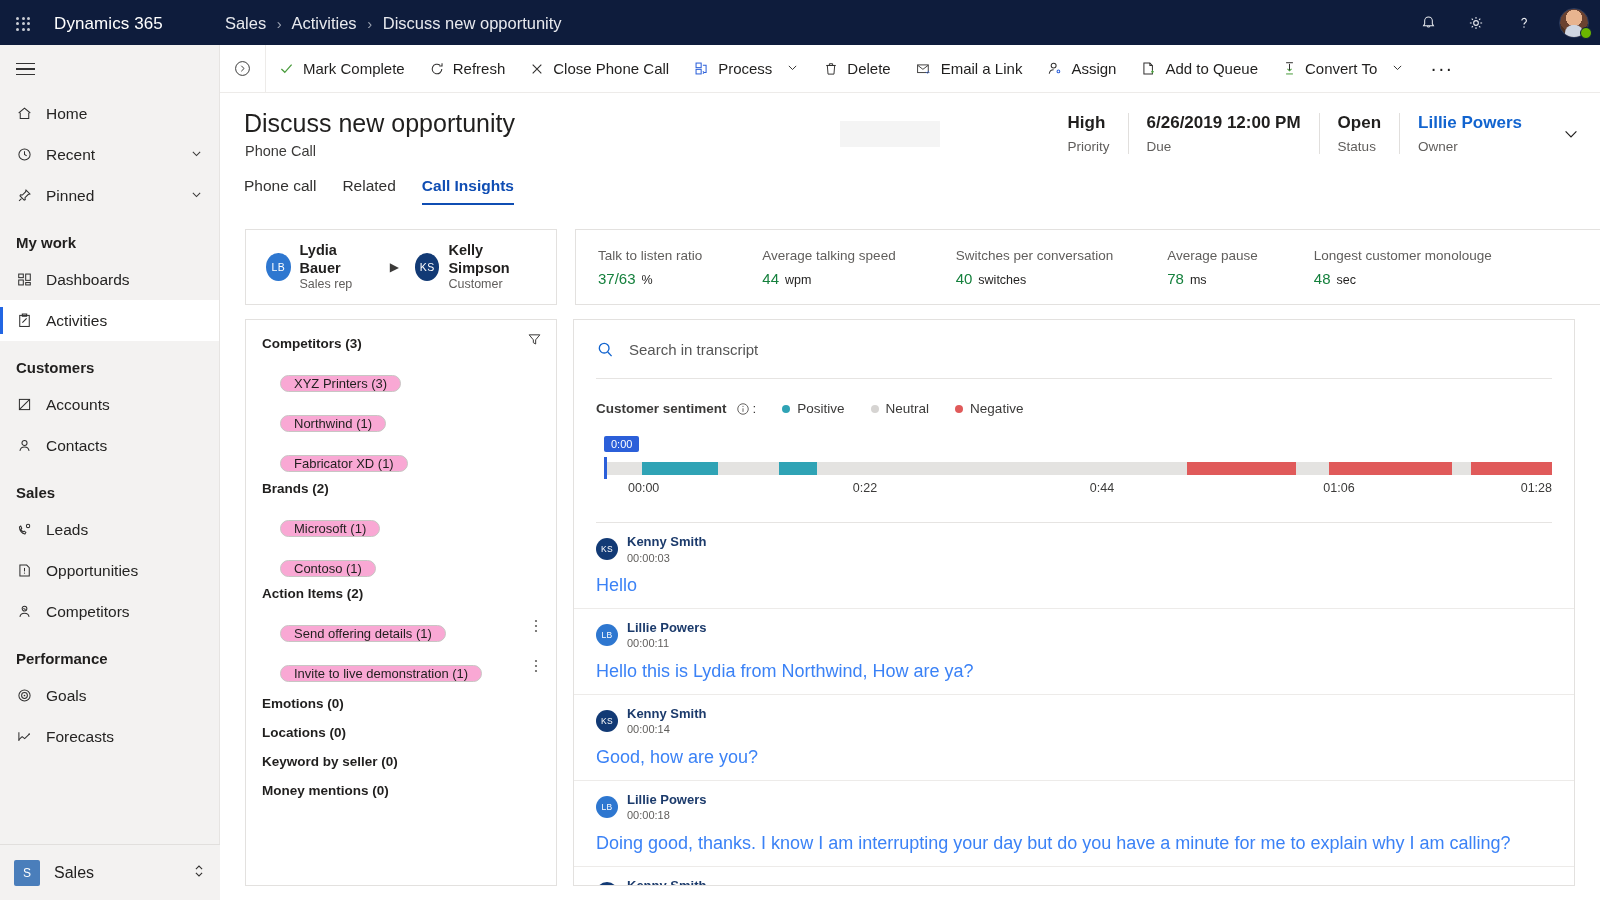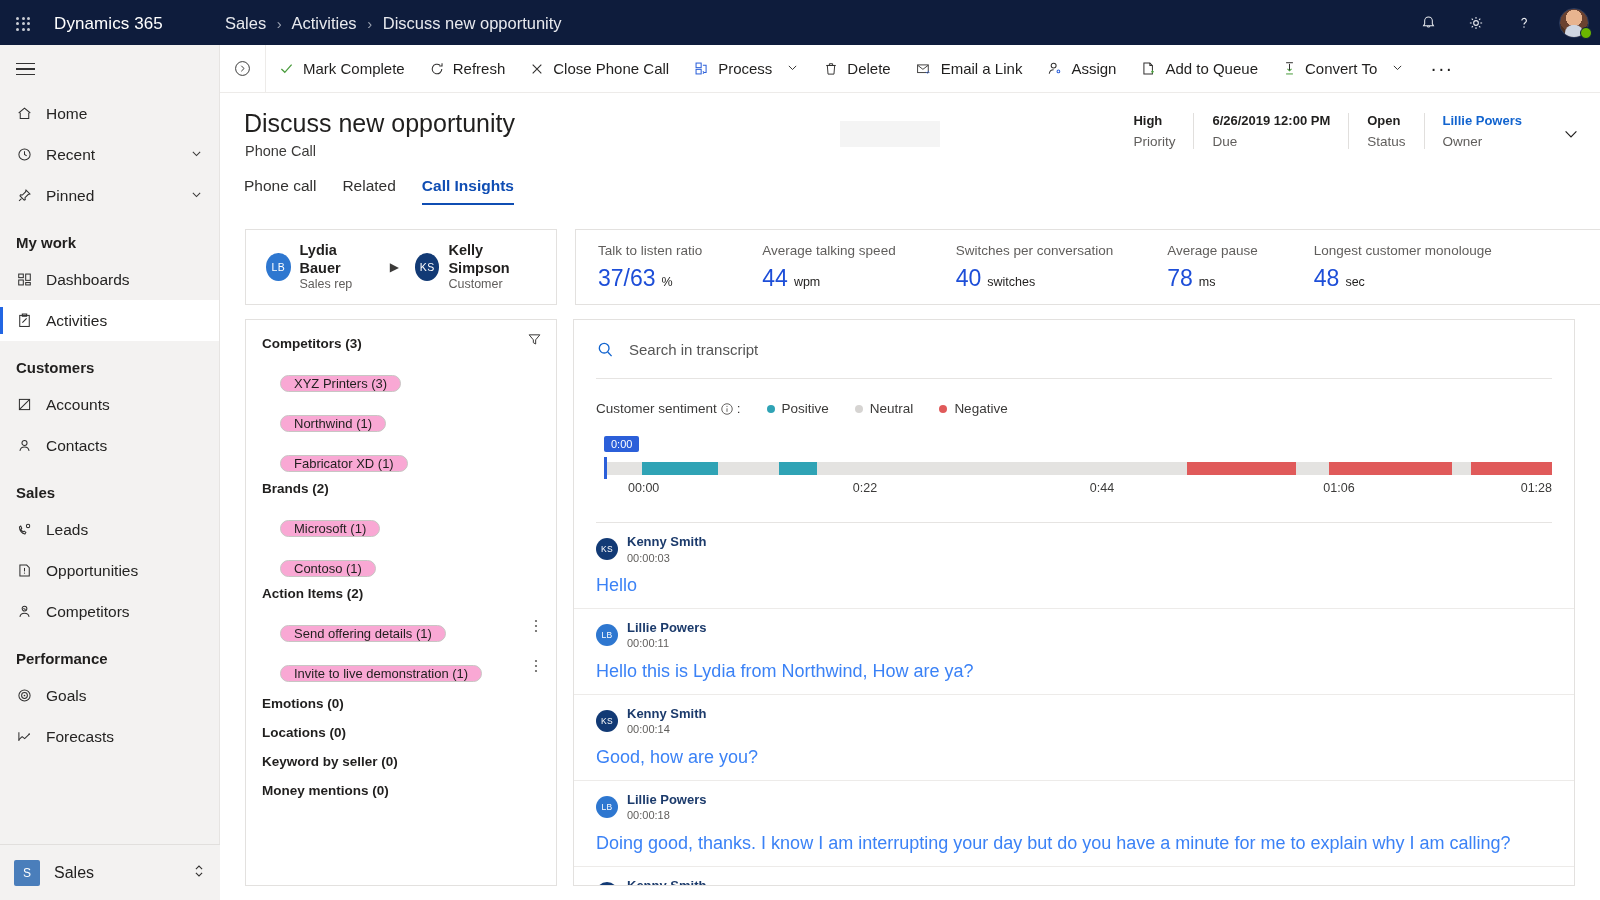--- a/index.html
+++ b/index.html
@@ -110,21 +110,21 @@
   
   .rec-header {
     position: absolute; top: 93px; left: 220px; width: 1380px; height: 122px; background: #fff;
   }
   .rec-title { position: absolute; left: 24px; top: 16px; font-size: 25px; color: #201f1e; }
   .rec-sub { position: absolute; left: 25px; top: 50px; font-size: 14.5px; color: #3b3a39; }
   .rec-ghost { position: absolute; left: 620px; top: 28px; width: 100px; height: 26px; background: #f4f4f4; }
   .hdr-fields { position: absolute; right: 60px; top: 20px; display: flex; align-items: stretch; }
   .hdr-field { padding: 0 18px; border-left: 1px solid #e1dfdd; }
   .hdr-field:first-child { border-left: none; }
-  .hdr-field .v { font-size: 13px; font-weight: bold; color: #201f1e; white-space: nowrap; }
+  .hdr-field .v { font-size: 17px; font-weight: bold; color: #201f1e; white-space: nowrap; }
   .hdr-field .v.link { color: #1264cf; font-weight: bold; }
   .hdr-field .k { font-size: 13.5px; color: #605e5c; margin-top: 6px; }
   .hdr-chev { position: absolute; right: 20px; top: 32px; color: #201f1e; }
 
   .tabs { position: absolute; left: 24px; top: 84px; display: flex; gap: 26px; }
   .tab { font-size: 15.5px; color: #323130; padding-bottom: 8px; cursor: default; }
   .tab.active { color: #0f4db3; font-weight: bold; border-bottom: 2.5px solid #0f4db3; }
 
   
   .content { position: absolute; top: 215px; left: 220px; width: 1380px; height: 685px; background: #fff; }
@@ -148,21 +148,21 @@
   .arrow-sep { margin: 0 16px 0 18px; color: #3b3a39; font-size: 12px; }
 
   
   .kpis {
     position: absolute; left: 355px; top: 14px; width: 1172px; height: 76px;
     display: flex; align-items: center; padding-left: 22px;
   }
   .kpi { padding-right: 26px; }
   .kpi .k { font-size: 13.5px; color: #605e5c; white-space: nowrap; }
   .kpi .vrow { margin-top: 7px; display: flex; align-items: baseline; gap: 6px; }
-  .kpi .v { font-size: 23px; color: #1d4ed8; }
+  .kpi .v { font-size: 15px; color: #15803d; }
   .kpi .u { font-size: 12.5px; color: #201f1e; }
 
   
   .insights {
     position: absolute; left: 25px; top: 104px; width: 312px; height: 567px; padding: 14px 16px 0 16px;
   }
   .filter-ico { position: absolute; right: 14px; top: 12px; color: #3b3a39; }
   .ins-head { font-size: 13.5px; font-weight: bold; color: #201f1e; margin: 8px 0 10px 0; }
   .ins-head.first { margin-top: 2px; }
   .chip-row { display: flex; align-items: center; margin: 0 0 9px 18px; }
@@ -181,21 +181,21 @@
   .tsearch .mag { color: #1264cf; margin-right: 14px; display: flex; }
   .tsearch input {
     border: none; outline: none; font-family: "Liberation Sans", sans-serif;
     font-size: 15px; color: #201f1e; width: 600px; background: transparent;
   }
   .tsearch input::placeholder { color: #555; }
   .tsearch-rule { height: 1px; background: #e6e4e2; margin: 0 22px; }
 
   .sentiment { padding: 22px 22px 0 22px; }
   .sent-legend { display: flex; align-items: center; font-size: 13.5px; color: #3b3a39; }
-  .sent-legend .lab { margin-right: 0; }
+  .sent-legend .lab { margin-right: 6px; font-weight: bold; }
   .info-ico { display: inline-flex; margin: 0 3px; color: #605e5c; vertical-align: middle; }
   .legend-item { display: flex; align-items: center; gap: 7px; margin-left: 26px; }
   .dot { width: 8px; height: 8px; border-radius: 50%; }
 
   .timeline-wrap { margin-top: 20px; position: relative; height: 64px; text-align: center; }
   .time-badge {
     position: absolute; top: 0; left: 8px; background: #2b5fd9; color: #fff;
     font-size: 11px; padding: 2px 7px; border-radius: 2px;
   }
   .track {

